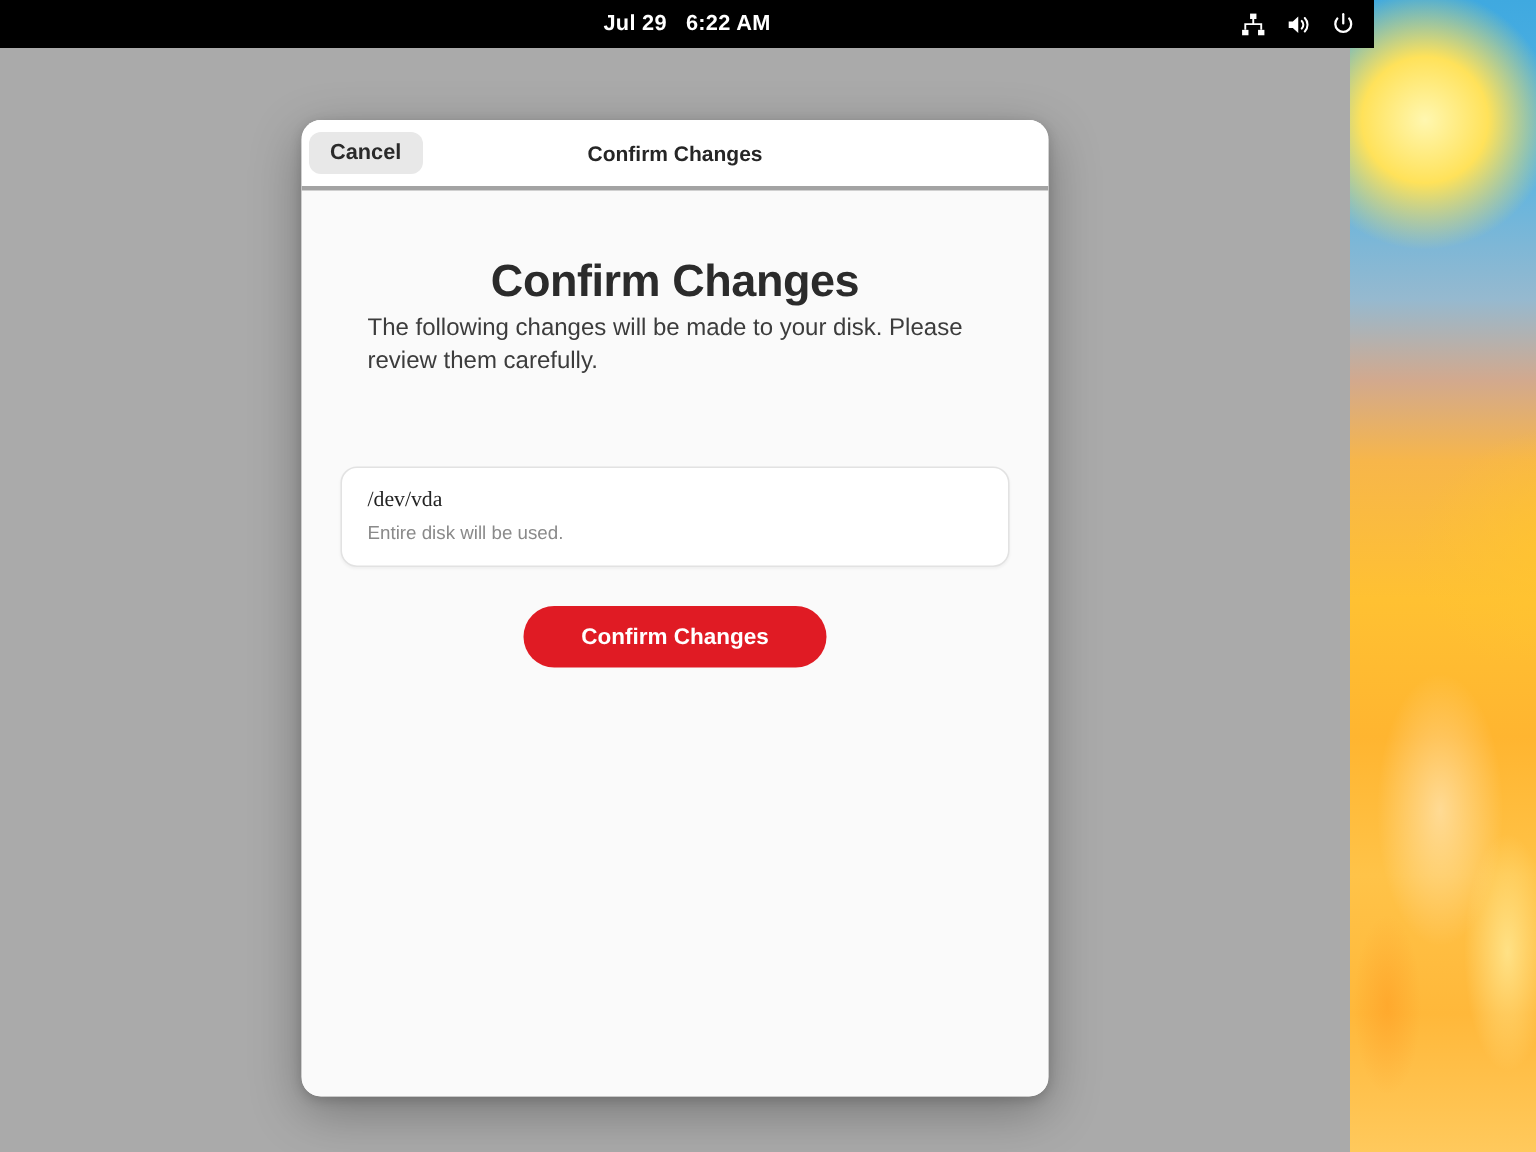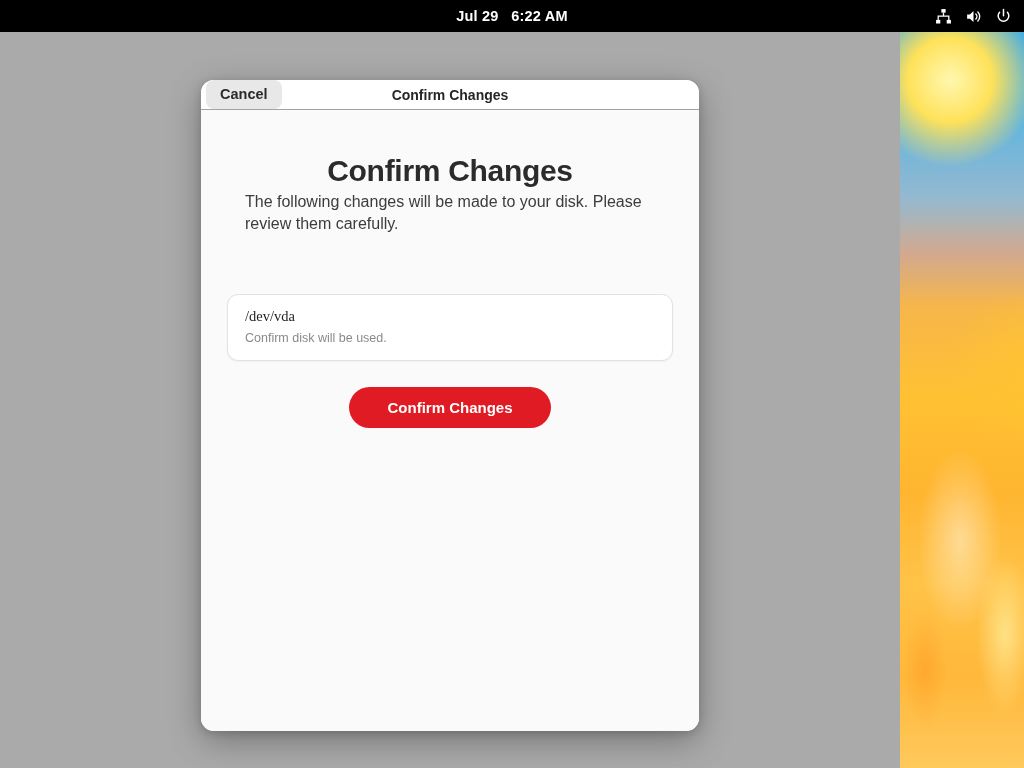--- a/index.html
+++ b/index.html
@@ -50,21 +50,21 @@
     position: absolute;
     left: 900px; top: 180px;
     width: 124px; height: 260px;
     background: radial-gradient(ellipse 150px 120px at 150px 190px, rgba(255,196,48,0.95) 0%, rgba(255,196,48,0) 72%);
   }
 
   
   .topbar {
     position: absolute;
     left: 0; top: 0;
-    width: 1024px; height: 32px;
+    width: 916px; height: 32px;
     background: #000000;
     display: flex;
     align-items: center;
     z-index: 50;
   }
   .topbar-clock {
     position: absolute;
     left: 0; right: 0;
     text-align: center;
     color: #ffffff;
@@ -170,24 +170,24 @@
     background: #fafafa;
     border-radius: 13px;
     box-shadow: 0 10px 34px rgba(0,0,0,0.30), 0 2px 8px rgba(0,0,0,0.16);
     overflow: hidden;
     z-index: 40;
     display: flex;
     flex-direction: column;
   }
   .dialog-header {
     position: relative;
-    height: 30px;
+    height: 47px;
     flex: none;
     background: #ffffff;
-    border-bottom: 1px solid #a3a3a3;
+    border-bottom: 3px solid #a3a3a3;
     display: flex;
     align-items: center;
   }
   .cancel-btn {
     margin-left: 5px;
     padding: 7px 14px;
     background: #e8e8e8;
     border: none;
     border-radius: 8px;
     font-family: inherit;
@@ -320,21 +320,21 @@
       <button class="cancel-btn">Cancel</button>
       <div class="dialog-title">Confirm Changes</div>
     </div>
 
     <div class="dialog-body">
       <h1 class="dialog-heading">Confirm Changes</h1>
       <p class="dialog-desc">The following changes will be made to your disk. Please review them carefully.</p>
 
       <div class="disk-card">
         <div class="disk-card-title">/dev/vda</div>
-        <div class="disk-card-sub">Confirm disk will be used.</div>
+        <div class="disk-card-sub">Entire disk will be used.</div>
       </div>
 
       <div class="confirm-wrap">
         <button class="confirm-btn">Confirm Changes</button>
       </div>
     </div>
   </div>
 
   <div class="topbar">
     <div class="topbar-clock">Jul 29   6:22 AM</div>

